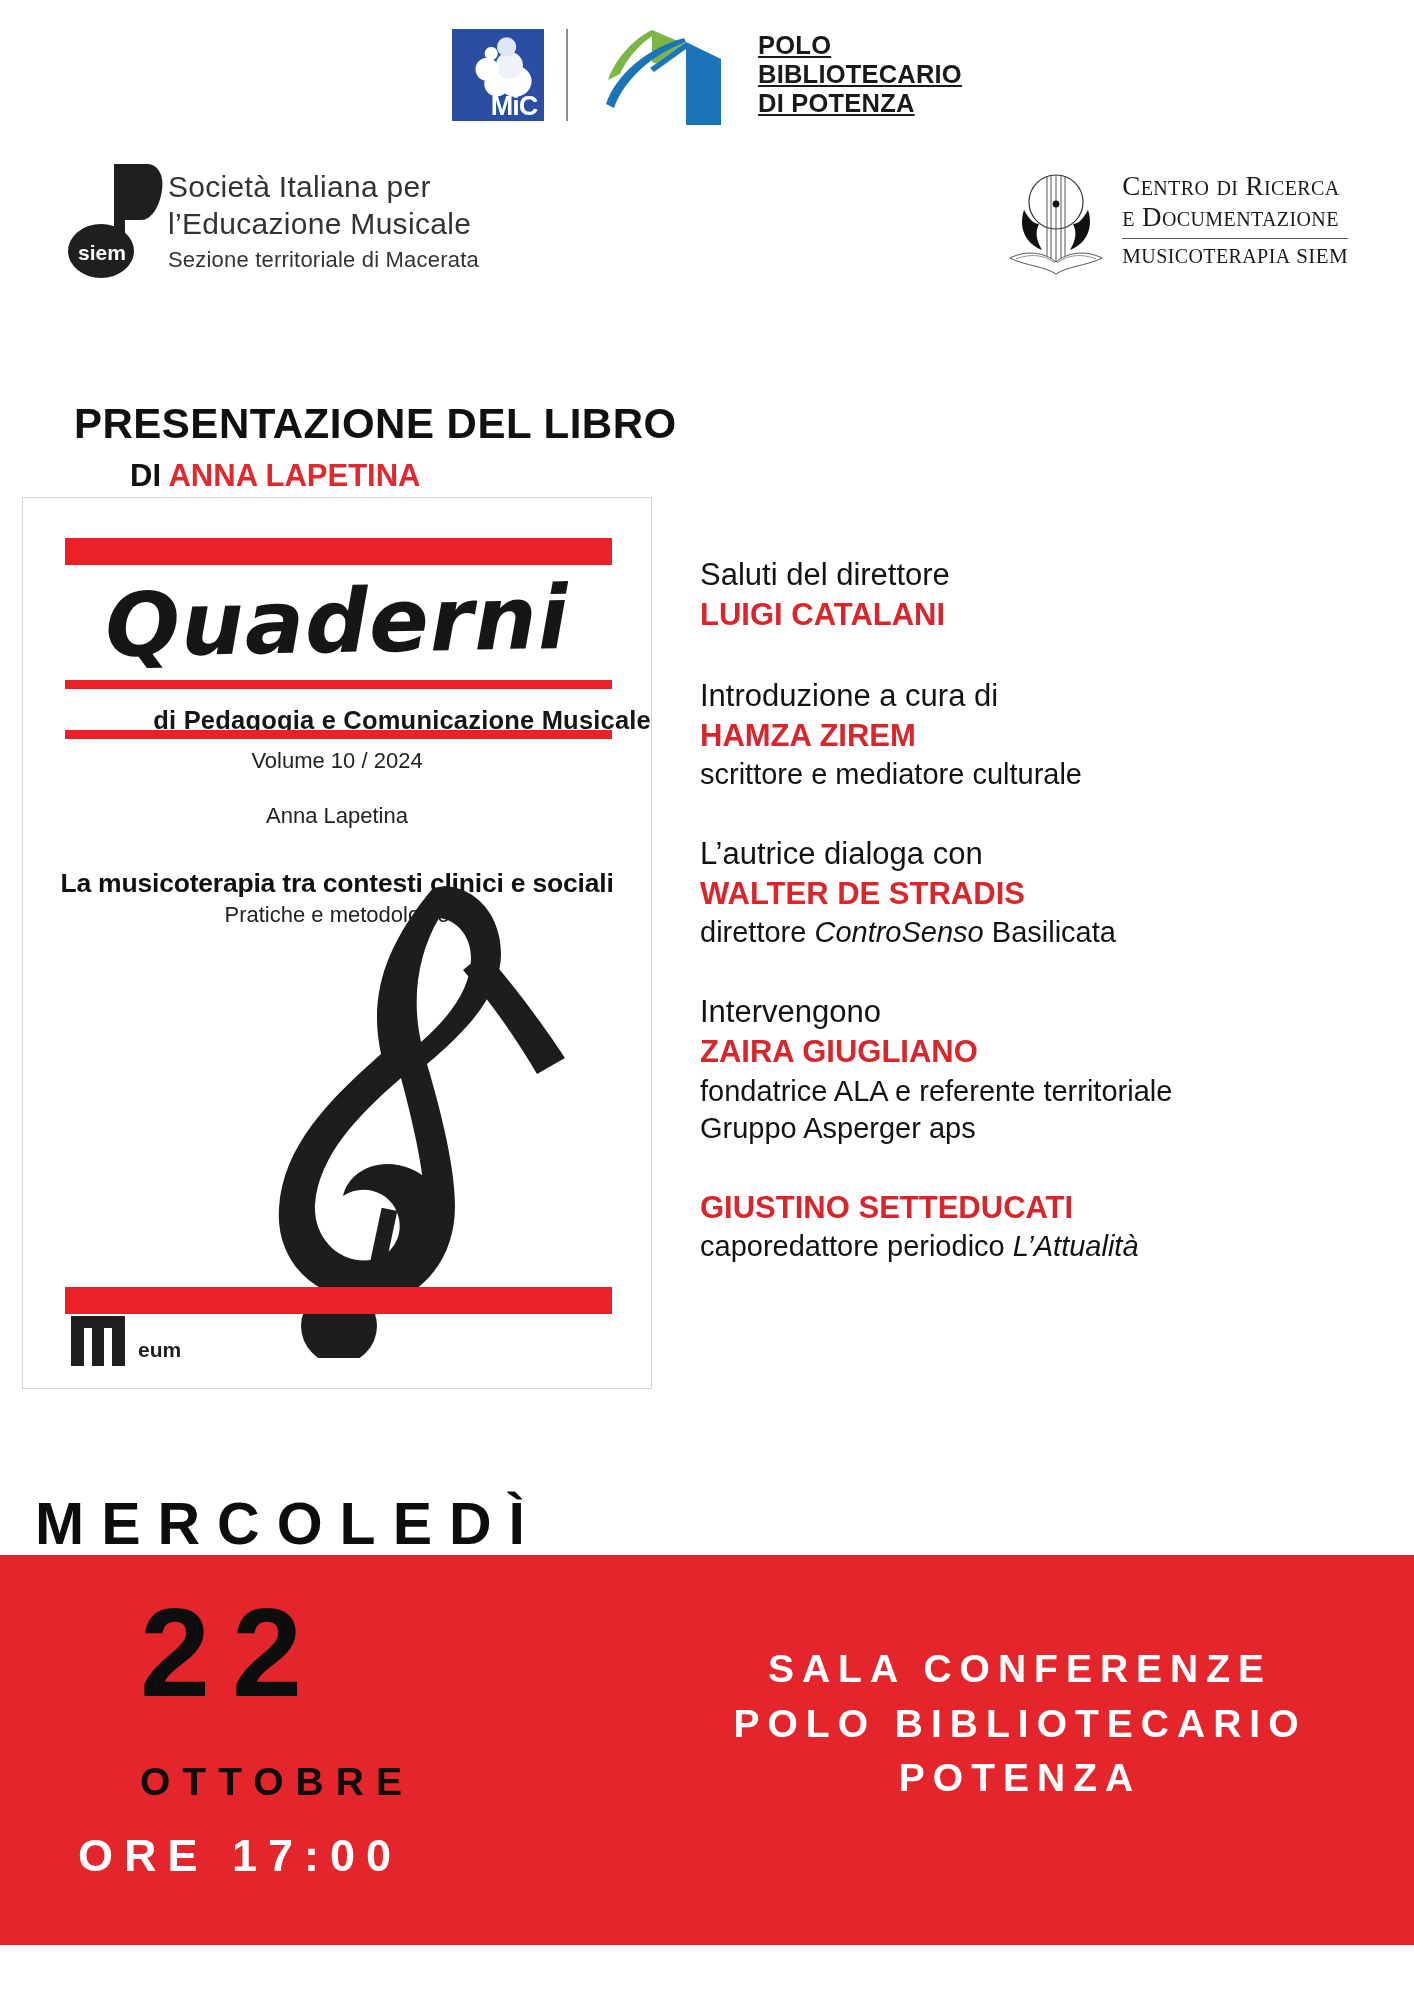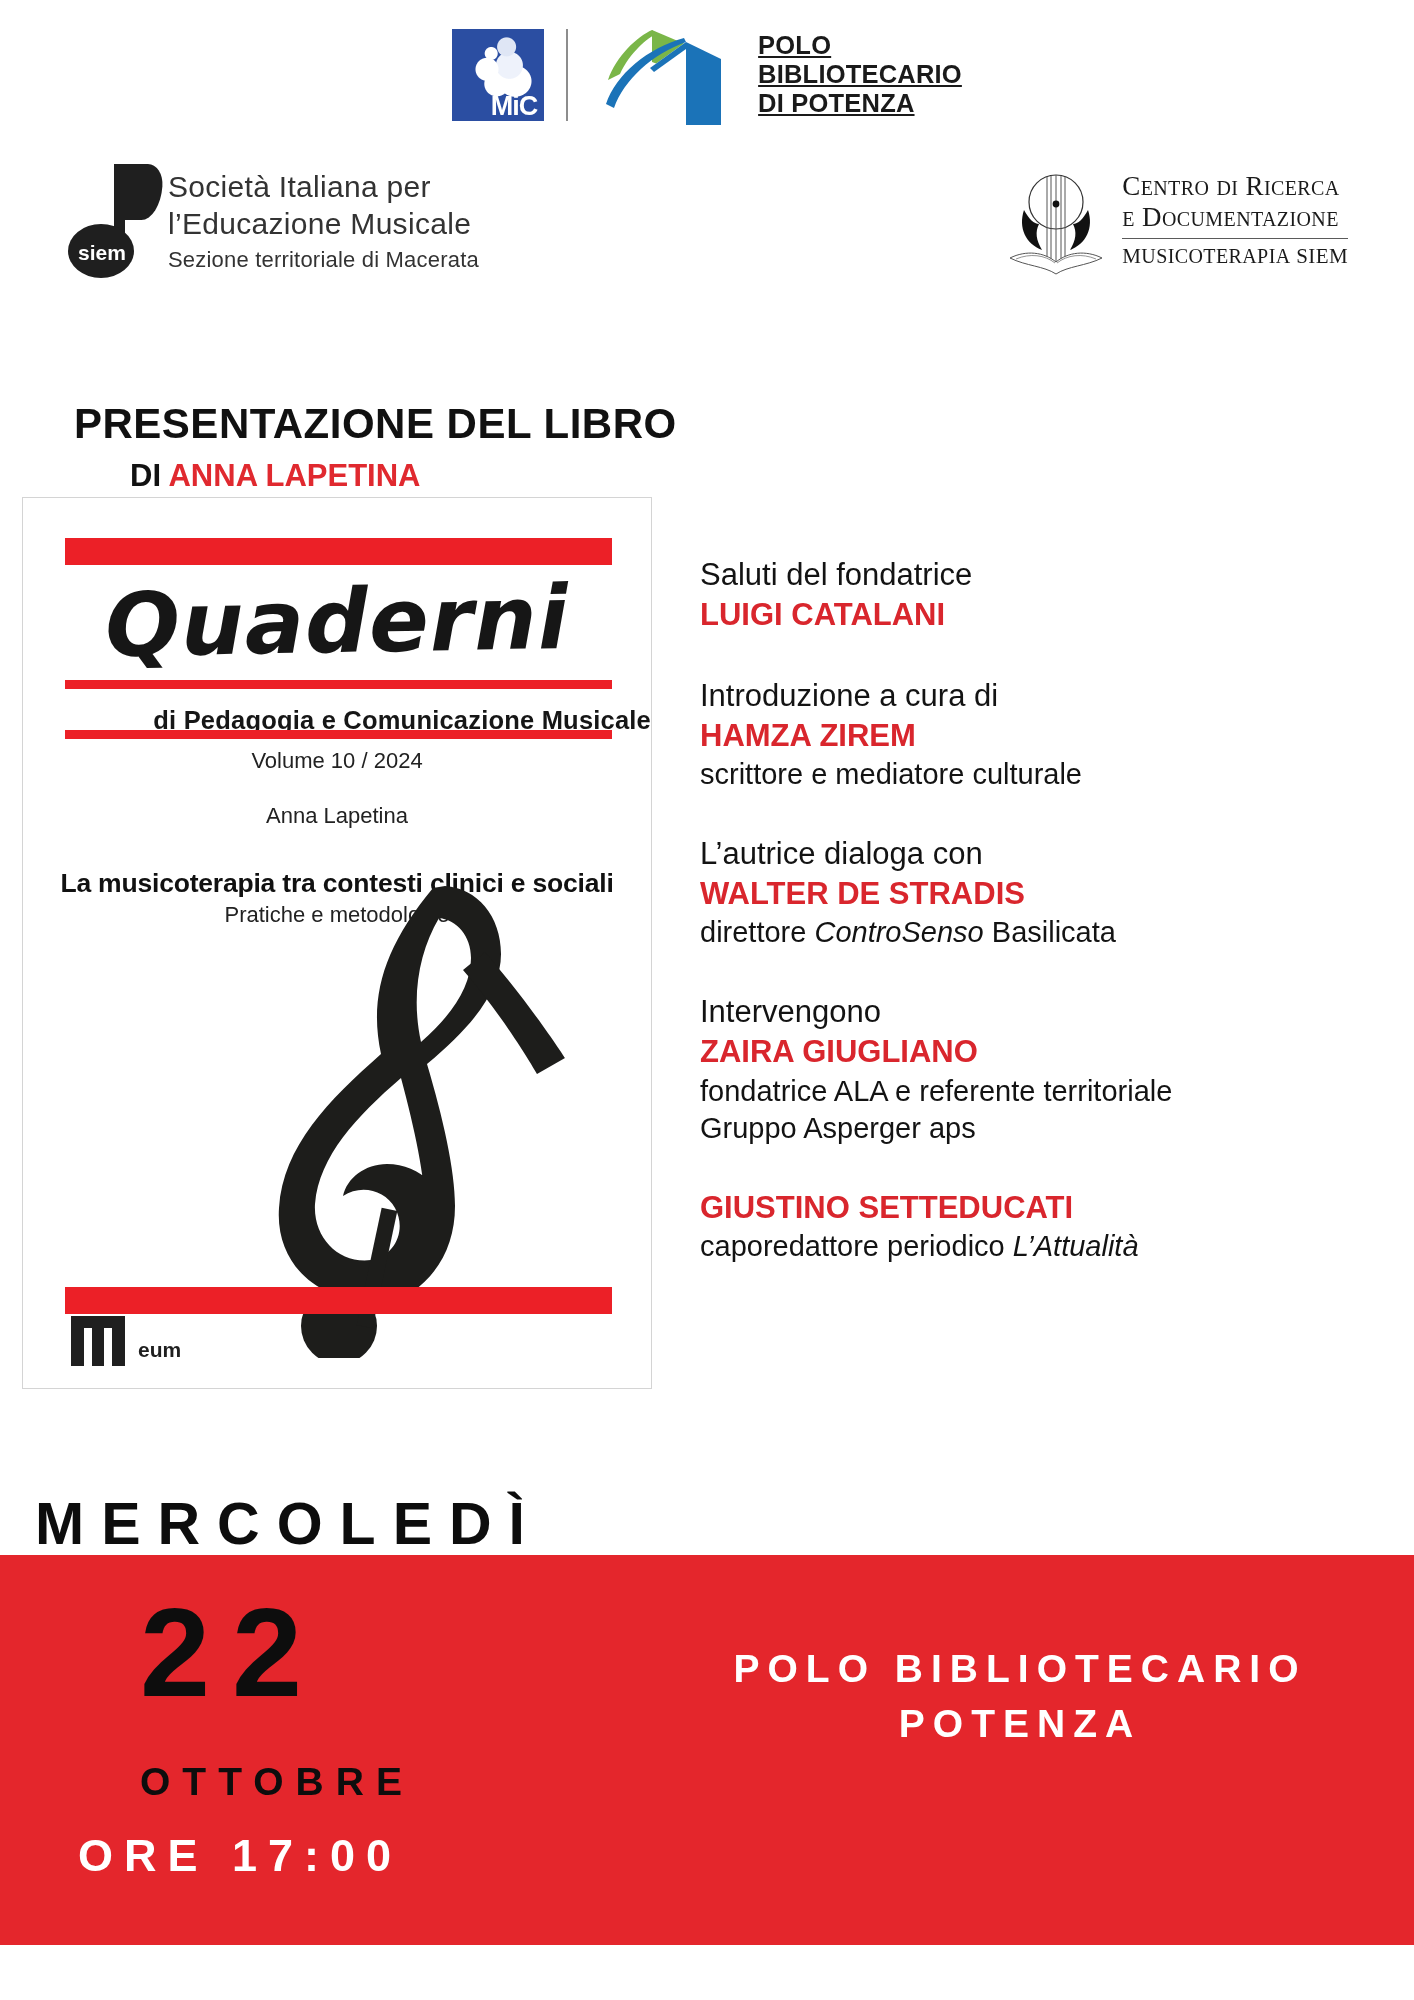--- a/index.html
+++ b/index.html
@@ -323,21 +323,21 @@
   <div class="bar-thick" style="top:789px;"></div>
   <div class="eum">
     <div class="eum-mark"></div>
     <div class="eum-word">eum</div>
   </div>
 </div>
 
 <div class="program">
 
   <div class="prog-block">
-    <div class="prog-lead">Saluti del fondatrice</div>
+    <div class="prog-lead">Saluti del direttore</div>
     <div class="prog-name">LUIGI CATALANI</div>
   </div>
 
   <div class="prog-block">
     <div class="prog-lead">Introduzione a cura di</div>
     <div class="prog-name">HAMZA ZIREM</div>
     <div class="prog-role">scrittore e mediatore culturale</div>
   </div>
 
   <div class="prog-block">
@@ -362,15 +362,16 @@
     </div>
   </div>
 </div>
 
 <div class="weekday">MERCOLEDÌ</div>
 <div class="banner"></div>
 <div class="day-num">22</div>
 <div class="month">OTTOBRE</div>
 <div class="hour">ORE 17:00</div>
 <div class="venue">
+  <div>SALA CONFERENZE</div>
   <div>POLO BIBLIOTECARIO</div>
   <div>POTENZA</div>
 </div>
 
 </body></html>

